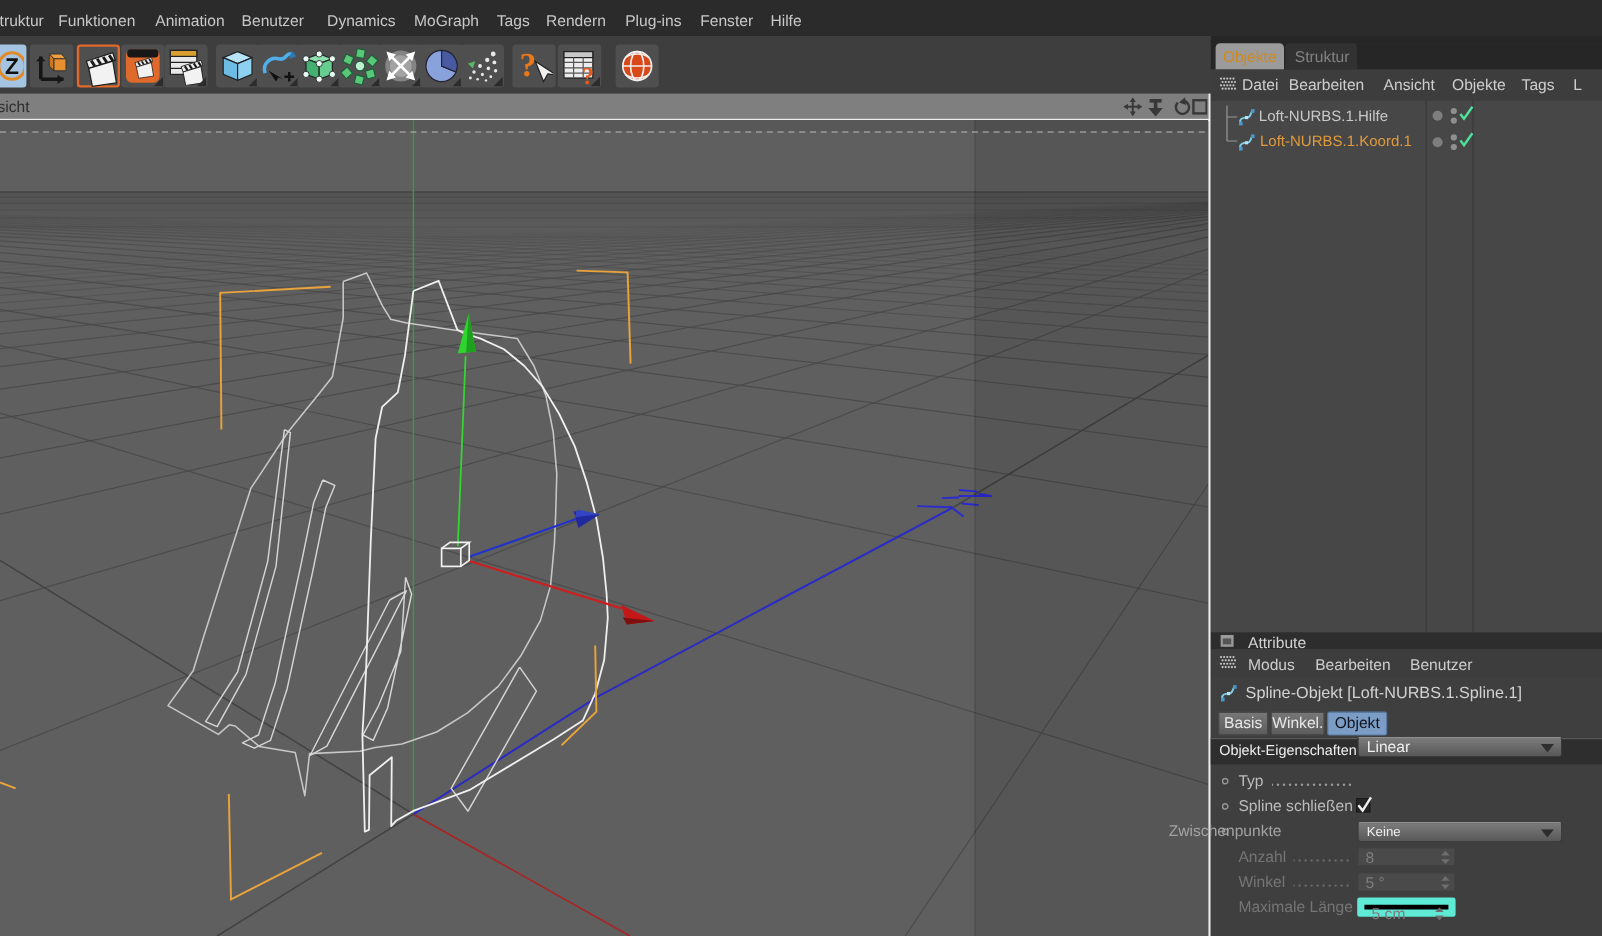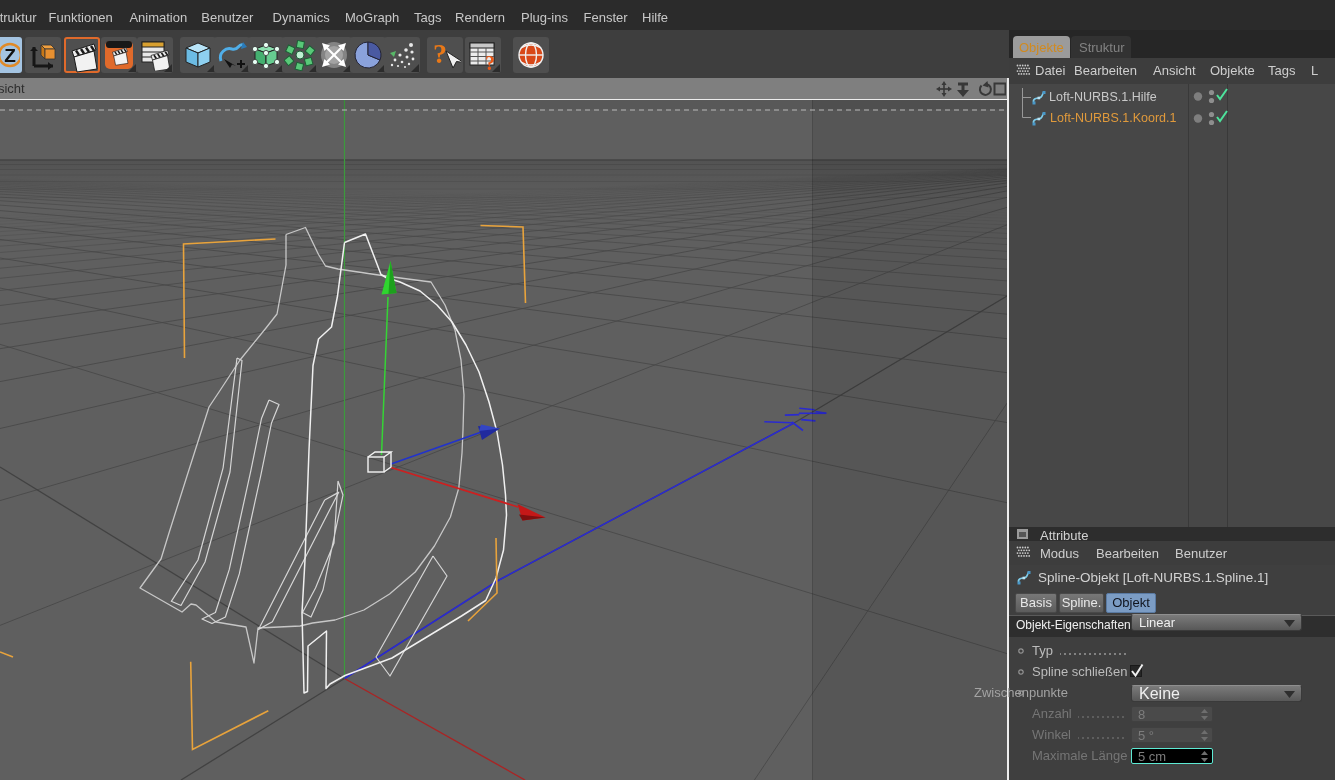--- a/index.html
+++ b/index.html
@@ -491,21 +491,21 @@
 <div class="txt" style="left:1175px;top:546px;color:#cecece">Benutzer</div>
 <div class="abs" style="left:1009px;top:565px;width:326px;height:215px;background:#3f3f3f"></div>
 <svg width="16" height="16" viewBox="0 0 16 16" style="position:absolute;left:1016px;top:570px">
 <path d="M3,13 C1,9 5,8 8,8 C12,8 11,3 13,2" fill="none" stroke="#7ecbe8" stroke-width="1.6"></path>
 <rect x="1.5" y="11.5" width="3" height="3" fill="#4a98c8"></rect>
     <rect x="11.5" y="1" width="3" height="3" fill="#4a98c8"></rect>
 <rect x="6.5" y="6.7" width="2.6" height="2.6" fill="#bce4f4"></rect>
 </svg>
 <div class="txt" style="left:1038px;top:570px;color:#d2d2d2;font-size:13.5px">Spline-Objekt [Loft-NURBS.1.Spline.1]</div>
 <div class="abs" style="left:1015px;top:593px;width:42px;height:20px;background:linear-gradient(#777,#5c5c5c);border:1px solid #494949;border-radius:2px;color:#e8e8e8;font-size:13px;text-align:center;line-height:18px">Basis</div>
-<div class="abs" style="left:1059px;top:593px;width:45px;height:20px;background:linear-gradient(#777,#5c5c5c);border:1px solid #494949;border-radius:2px;color:#e8e8e8;font-size:13px;text-align:center;line-height:18px">Spline.</div>
+<div class="abs" style="left:1059px;top:593px;width:45px;height:20px;background:linear-gradient(#777,#5c5c5c);border:1px solid #494949;border-radius:2px;color:#e8e8e8;font-size:13px;text-align:center;line-height:18px">Winkel.</div>
 <div class="abs" style="left:1106px;top:593px;width:50px;height:20px;background:#7b9cc4;border:1px solid #5a7aa2;border-radius:2px;color:#10141e;font-size:13px;text-align:center;line-height:18px">Objekt</div>
 <div class="abs" style="left:1009px;top:615px;width:326px;height:22px;background:#2e2e2e;border-top:1px solid #5a5a5a"></div>
 <div class="abs" style="left:1016px;top:618px;color:#f0f0f0;font-size:12px;font-weight:normal">Objekt-Eigenschaften</div>
 <svg width="7" height="7" style="position:absolute;left:1018px;top:648px">
     <circle cx="3" cy="3" r="2.2" fill="none" stroke="#949494" stroke-width="1.2"></circle>
   </svg>
 <div class="txt" style="left:1032px;top:643px;color:#bcbcbc">Typ</div>
 <svg width="66" height="4" style="position:absolute;left:1060px;top:652px">
     <circle cx="0" cy="2" r="1" fill="#9a9a9a"></circle>
     <circle cx="5" cy="2" r="1" fill="#9a9a9a"></circle>
@@ -531,21 +531,21 @@
   </svg>
 <div class="txt" style="left:1032px;top:664px;color:#bcbcbc">Spline schließen</div>
 <div class="abs" style="left:1130px;top:665px;width:12px;height:12px;background:#262626;border:1px solid #1a1a1a"></div>
 <svg width="15" height="14" style="position:absolute;left:1130px;top:663px">
     <path d="M2,8 L5.5,12.5 L12.5,1.5" fill="none" stroke="#efefef" stroke-width="2"></path>
   </svg>
 <svg width="7" height="7" style="position:absolute;left:1018px;top:690px">
     <circle cx="3" cy="3" r="2.2" fill="none" stroke="#949494" stroke-width="1.2"></circle>
   </svg>
 <div class="txt" style="left:974px;top:685px;color:#a3a3a3">Zwischenpunkte</div>
-<div style="position:absolute;left:1131px;top:685px;width:171px;height:17px;border-radius:3px;background:linear-gradient(#7b7b7b,#585858);border:1px solid #3a3a3a;border-top-color:#8f8f8f;color:#efefef;font-size:16px;line-height:16px;padding-left:7px;box-sizing:border-box">Keine
+<div style="position:absolute;left:1131px;top:685px;width:171px;height:17px;border-radius:3px;background:linear-gradient(#7b7b7b,#585858);border:1px solid #3a3a3a;border-top-color:#8f8f8f;color:#efefef;font-size:11px;line-height:16px;padding-left:7px;box-sizing:border-box">Keine
 <svg width="11" height="7" style="position:absolute;right:6px;top:5px">
       <polygon points="0,0 11,0 5.5,7" fill="#2e2e2e"></polygon>
     </svg></div>
 <div class="txt" style="left:1032px;top:706px;color:#757575">Anzahl</div>
 <svg width="48" height="4" style="position:absolute;left:1078px;top:715px">
     <circle cx="0" cy="2" r="1" fill="#6a6a6a"></circle>
     <circle cx="5" cy="2" r="1" fill="#6a6a6a"></circle>
     <circle cx="10" cy="2" r="1" fill="#6a6a6a"></circle>
     <circle cx="15" cy="2" r="1" fill="#6a6a6a"></circle>
     <circle cx="20" cy="2" r="1" fill="#6a6a6a"></circle>
@@ -572,16 +572,16 @@
     <circle cx="35" cy="2" r="1" fill="#6a6a6a"></circle>
     <circle cx="40" cy="2" r="1" fill="#6a6a6a"></circle>
     <circle cx="45" cy="2" r="1" fill="#6a6a6a"></circle>
   </svg>
 <div style="position:absolute;left:1131px;top:727px;width:82px;height:16px;border-radius:2px;background:#4a4a4a;border:1px solid #404040;color:#7d7d7d;font-size:13px;line-height:15px;padding-left:6px;box-sizing:border-box">5 °
 <svg width="9" height="12" style="position:absolute;right:3px;top:2px">
       <polygon points="1,4 8,4 4.5,0" fill="#6e6e6e"></polygon>
       <polygon points="1,7 8,7 4.5,11" fill="#6e6e6e"></polygon>
     </svg></div>
 <div class="txt" style="left:1032px;top:748px;color:#757575">Maximale Länge</div>
-<div style="position:absolute;left:1131px;top:748px;width:82px;height:16px;border-radius:2px;background:#000000;border:1px solid #5eead4;color:#7d7d7d;font-size:13px;line-height:15px;padding-left:6px;box-sizing:border-box">5 cm
+<div style="position:absolute;left:1131px;top:748px;width:82px;height:16px;border-radius:2px;background:#000000;border:6px solid #5eead4;color:#7d7d7d;font-size:13px;line-height:15px;padding-left:6px;box-sizing:border-box">5 cm
 <svg width="9" height="12" style="position:absolute;right:3px;top:2px">
       <polygon points="1,4 8,4 4.5,0" fill="#6e6e6e"></polygon>
       <polygon points="1,7 8,7 4.5,11" fill="#6e6e6e"></polygon>
     </svg></div>
 </body></html>

